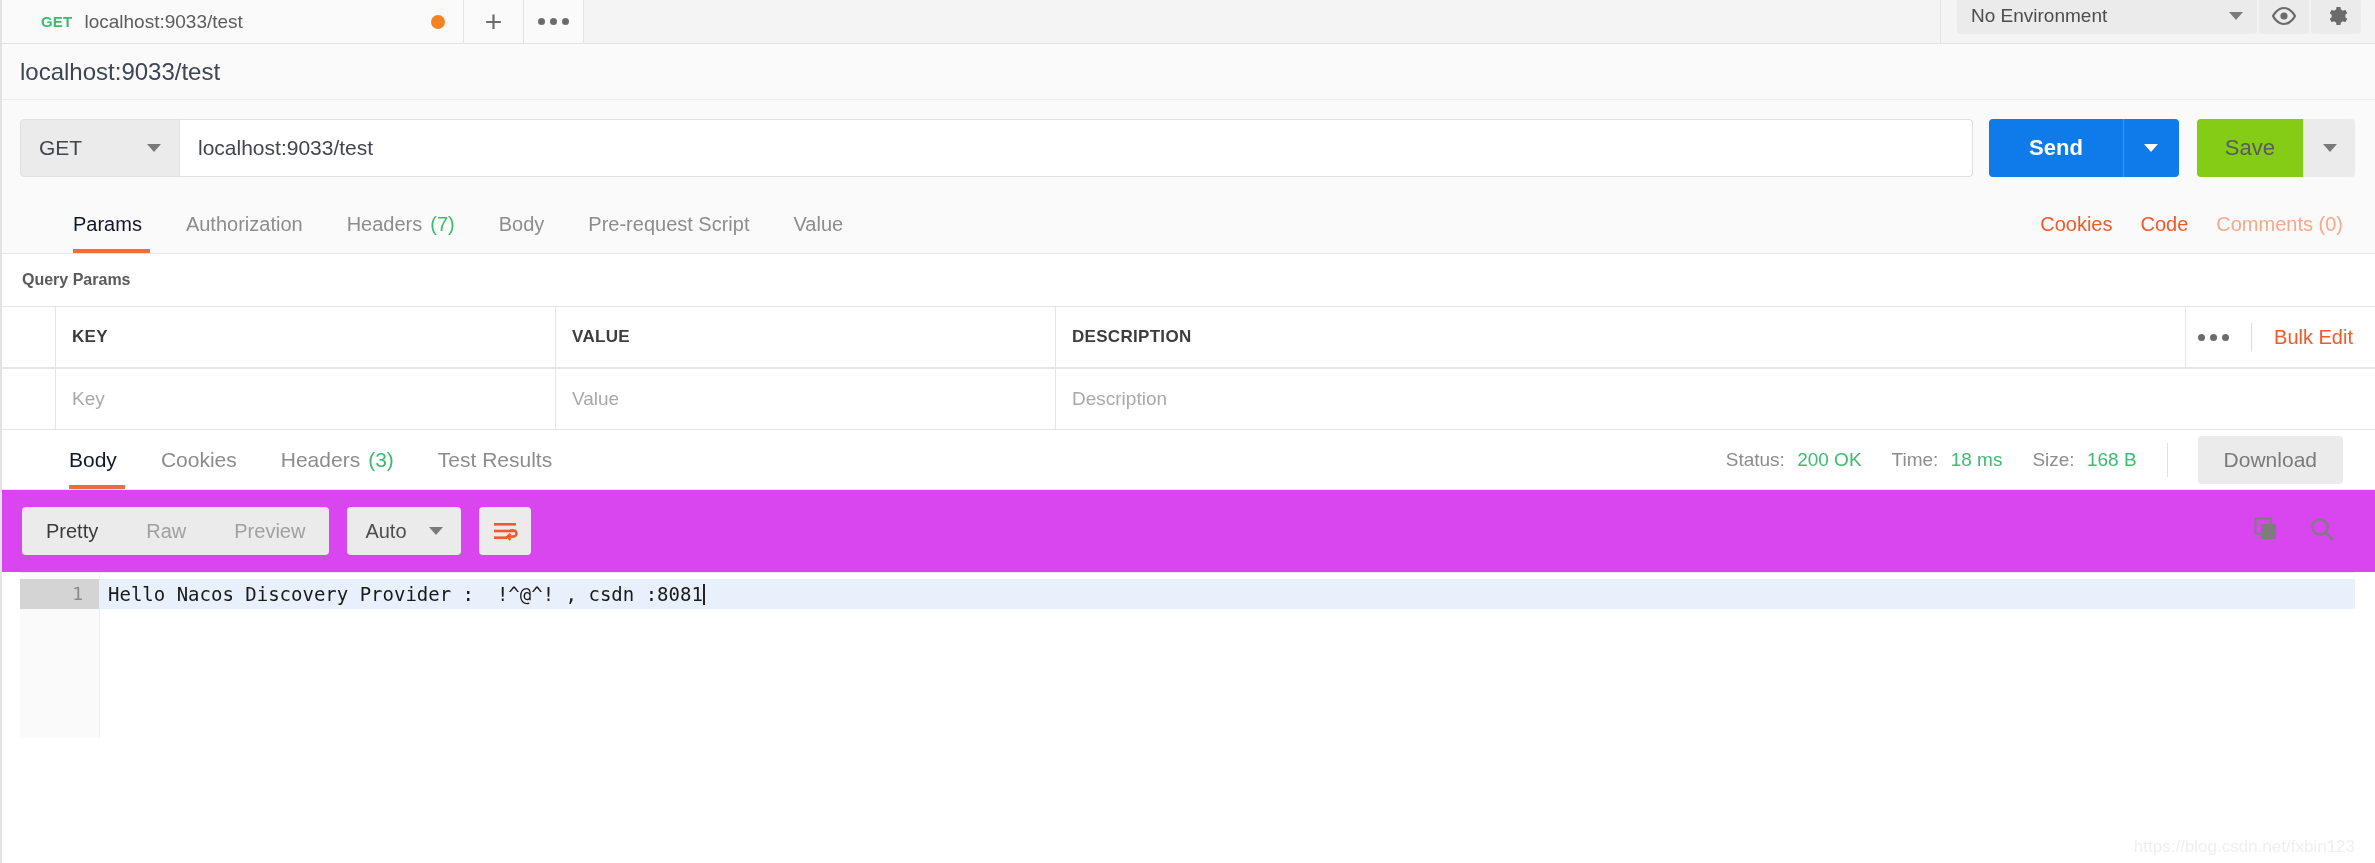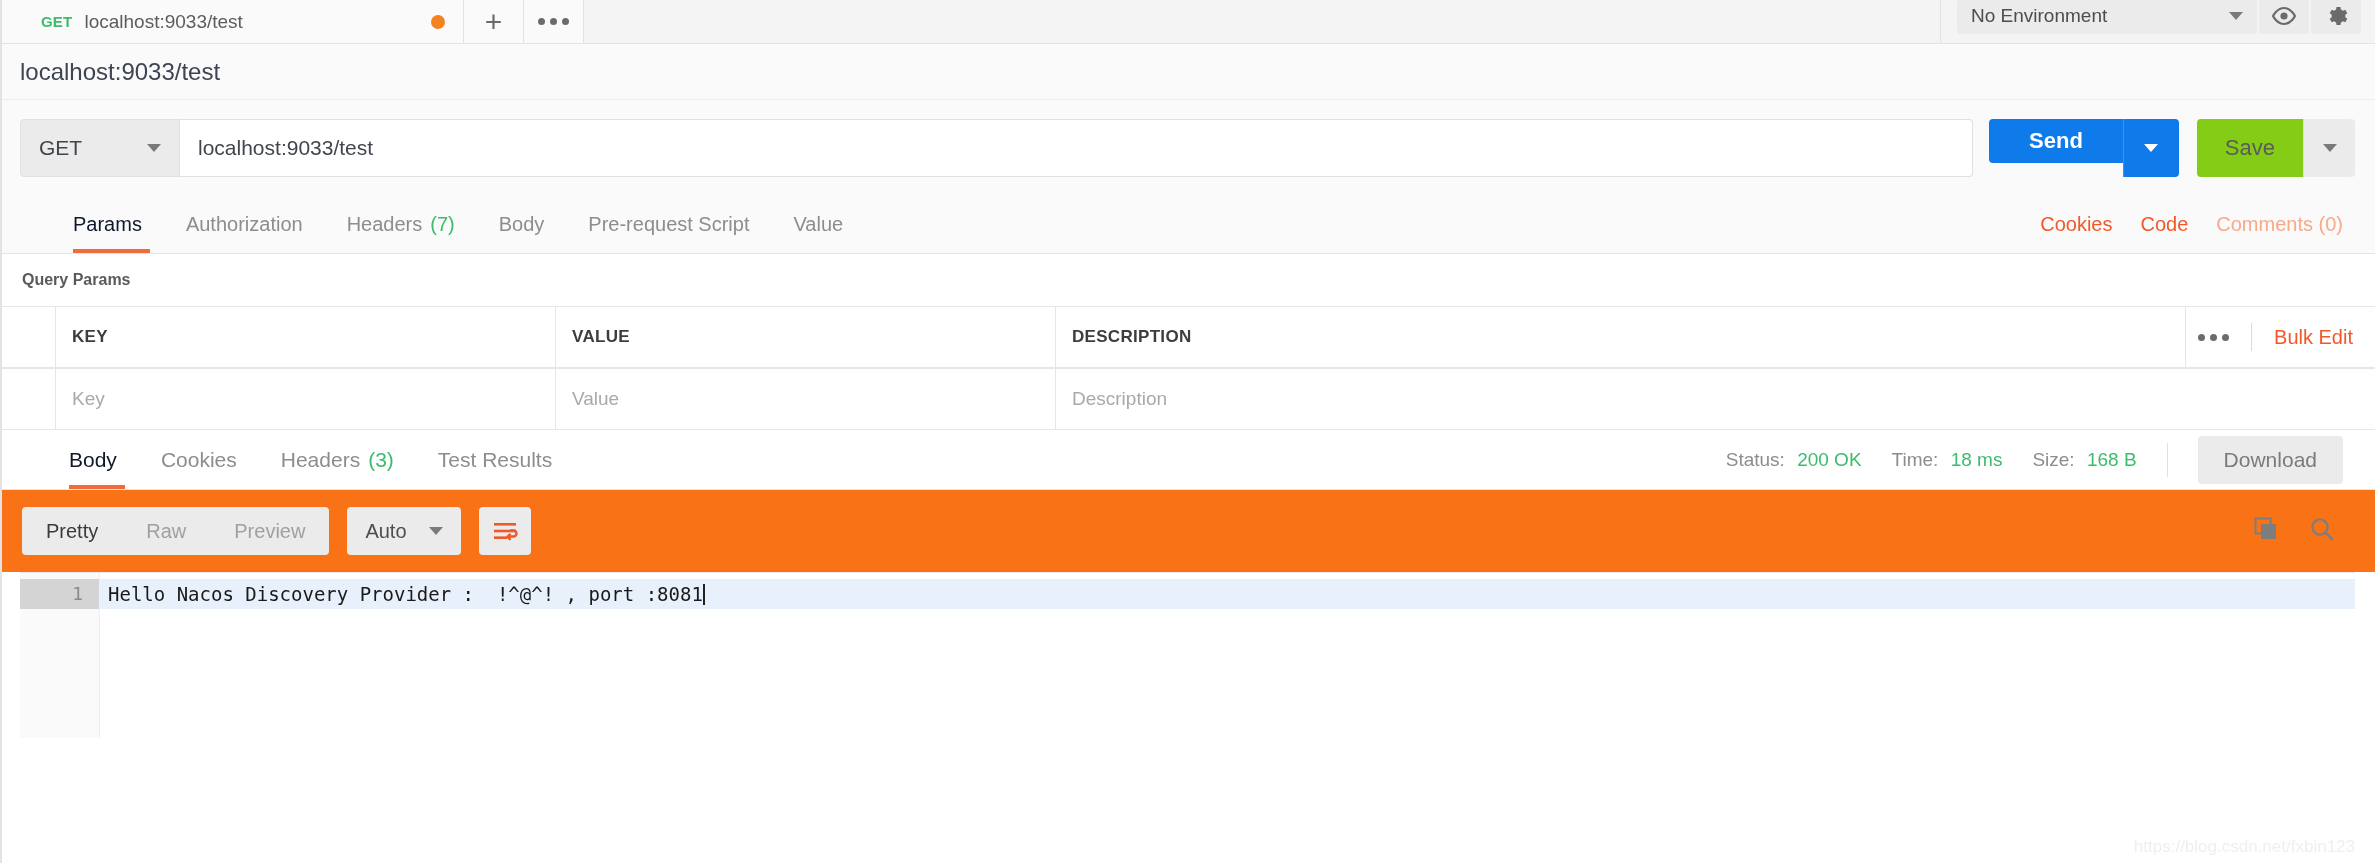--- a/index.html
+++ b/index.html
@@ -151,21 +151,21 @@
     border-left: none;
     border-radius: 0 4px 4px 0;
     display: flex;
     align-items: center;
     padding: 0 18px;
     font-size: 21px;
     color: #41454d;
   }
   .send-group { display: flex; margin-left: 16px; }
   .send-btn {
-    height: 44px;
+    height: 58px;
     background: #0f7beb;
     color: #fff;
     font-size: 22px;
     font-weight: bold;
     display: flex; align-items: center; justify-content: center;
     padding: 0 40px;
     border-radius: 4px 0 0 4px;
   }
   .send-caret {
     height: 58px; width: 56px;
@@ -295,21 +295,21 @@
     font-size: 21px;
     padding: 12px 26px;
     border-radius: 4px;
   }
 
   .resp-toolbar {
     height: 82px;
     display: flex; align-items: center;
     padding: 0 22px;
     gap: 18px;
-    background: #f97316;
+    background: #d946ef;
   }
   .seg {
     display: flex;
     background: #ebebeb;
     border-radius: 4px;
     height: 48px;
     align-items: stretch;
   }
   .seg-item {
     display: flex; align-items: center; justify-content: center;
@@ -583,18 +583,18 @@
       </svg>
     </span>
   </div>
 </div>
 
 <div class="code-area">
   <div class="gutter">
     <div class="ln">1</div>
   </div>
   <div class="code-lines">
-    <div class="code-line"><span>Hello Nacos Discovery Provider :  !^@^! , port :8081</span><span class="caret-bar"></span></div>
+    <div class="code-line"><span>Hello Nacos Discovery Provider :  !^@^! , csdn :8081</span><span class="caret-bar"></span></div>
   </div>
 </div>
 
 <div class="left-rail"></div>
 <div class="watermark">https://blog.csdn.net/fxbin123</div>
 
 </body></html>

